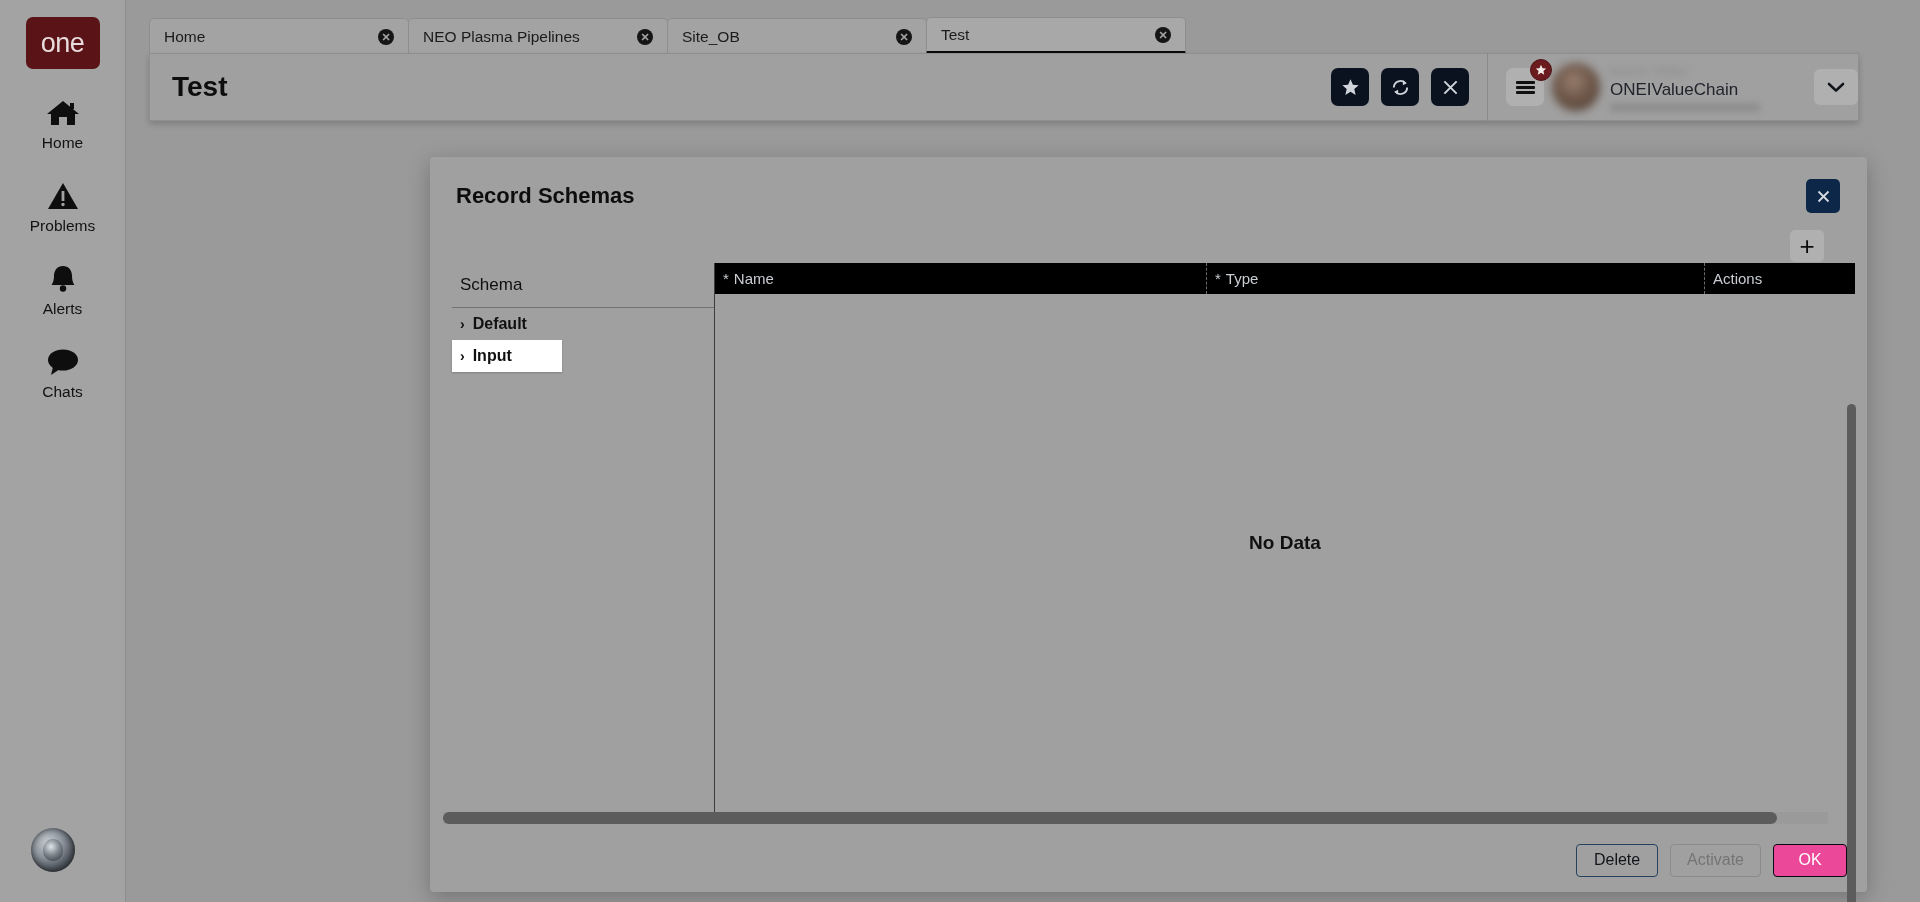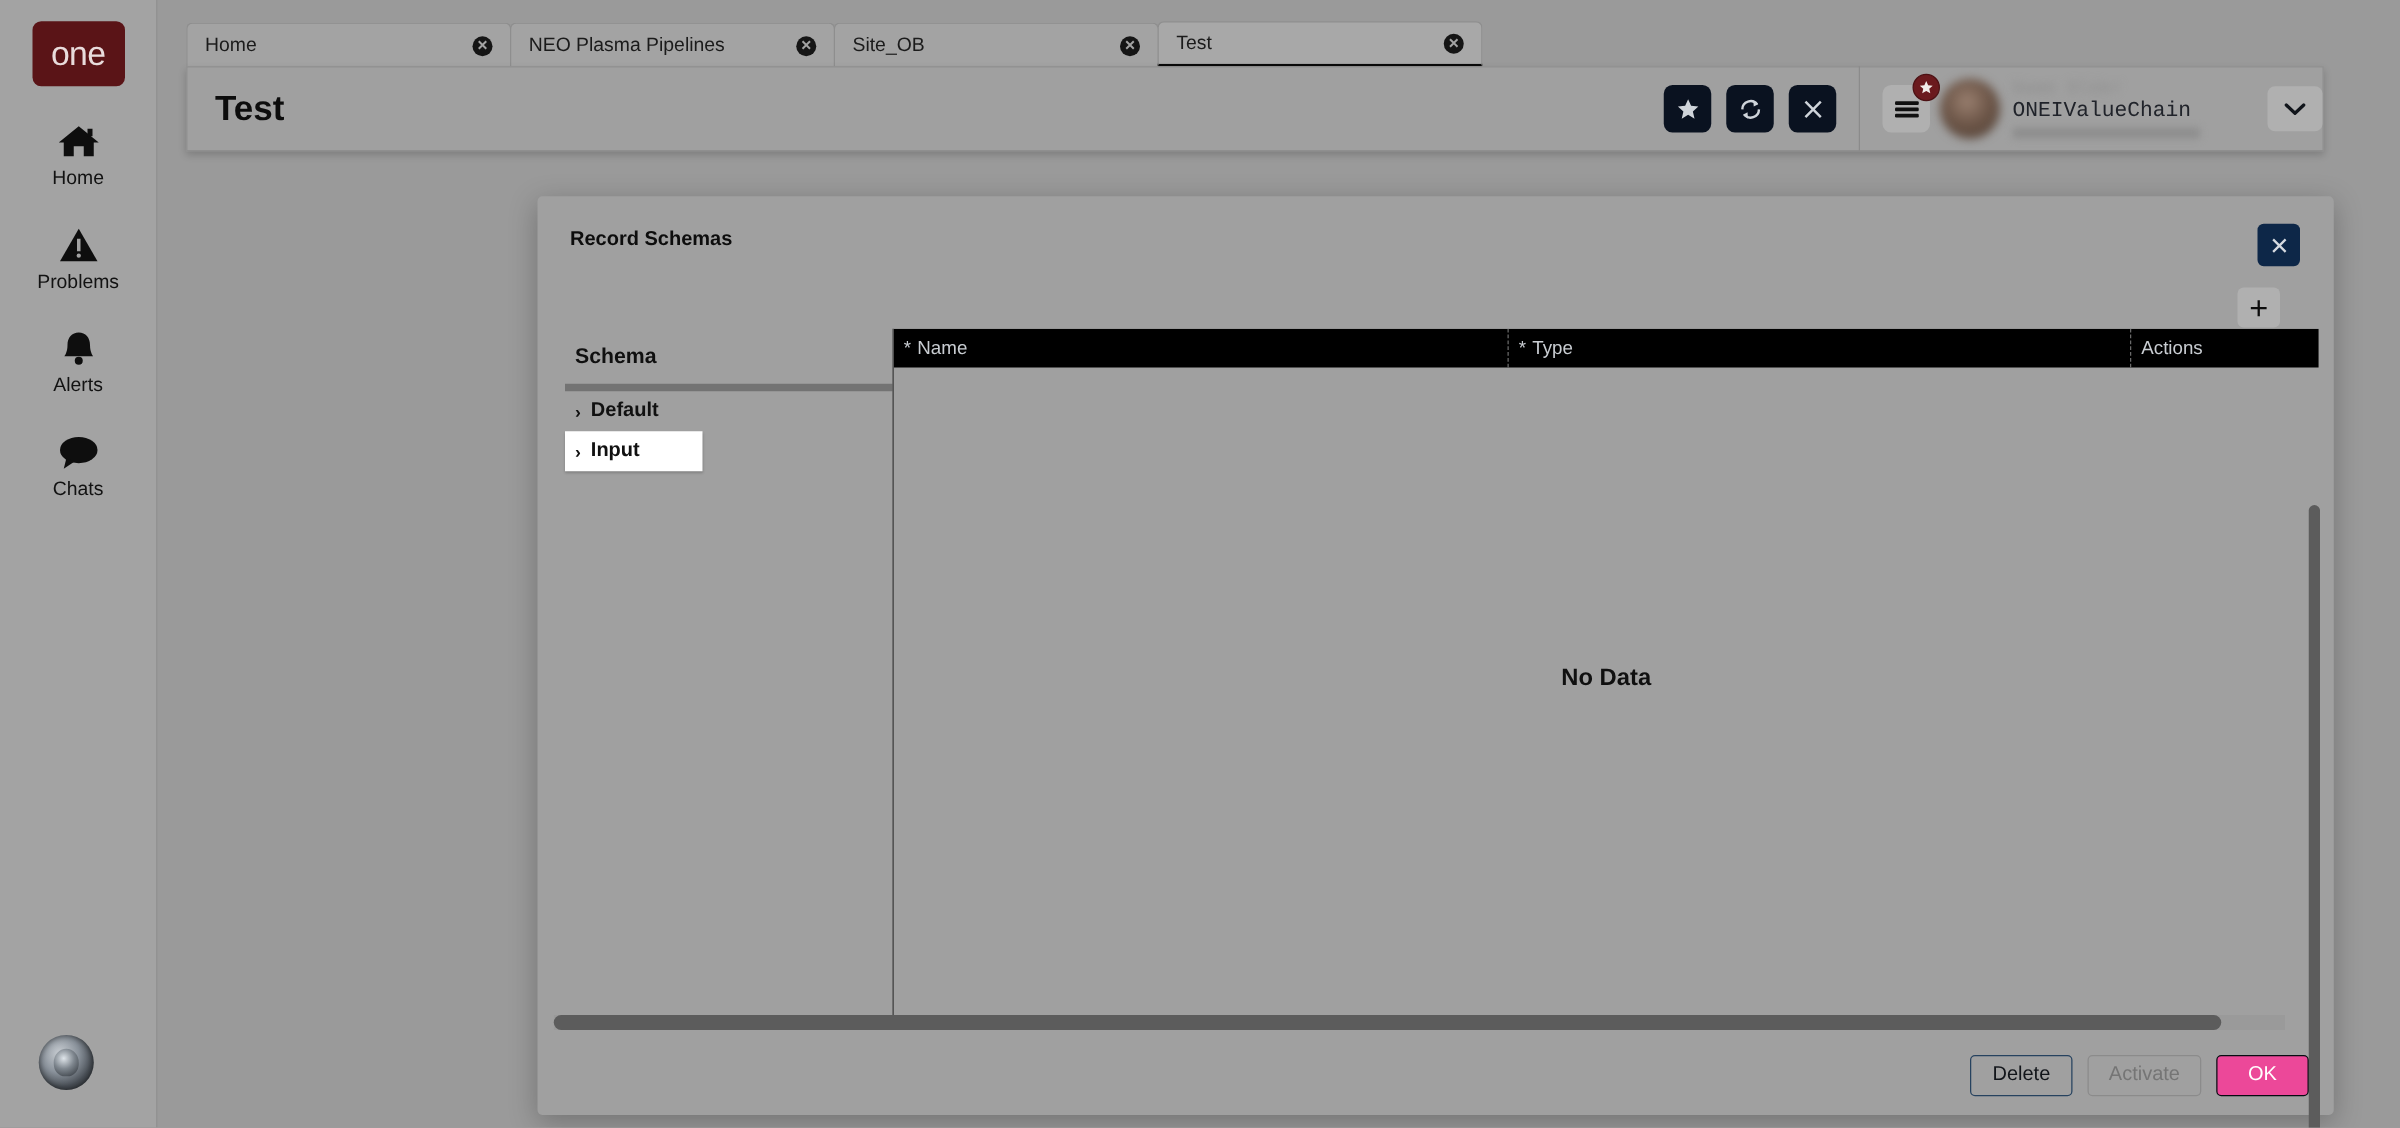--- a/index.html
+++ b/index.html
@@ -140,21 +140,21 @@
     width: 22px; height: 22px; border-radius: 50%;
     background: #6b1a1e; border: 1px solid #4c1114;
     display: flex; align-items: center; justify-content: center;
   }
   .avatar-hdr {
     width: 48px; height: 48px; border-radius: 50%;
     background: radial-gradient(circle at 45% 38%, #9a8070 0%, #6e5749 45%, #4a3a30 100%);
     filter: blur(4px);
     margin-right: 10px;
   }
-  .userinfo { display: flex; flex-direction: column; justify-content: center; min-width: 190px; font-family: Liberation Mono, monospace; }
+  .userinfo { display: flex; flex-direction: column; justify-content: center; min-width: 190px; }
   .user-name-blur {
     font-size: 14px; color: #8d8d8d; filter: blur(3.4px);
     letter-spacing: .4px; height: 17px;
   }
   .user-org { font-size: 17px; color: #20232a; }
   .user-sub-blur {
     margin-top: 3px; width: 150px; height: 9px;
     background: #8e8e8e; filter: blur(3px); border-radius: 2px;
   }
   .caret-btn {
@@ -167,21 +167,21 @@
   .modal {
     position: absolute; left: 304px; top: 157px;
     width: 1437px; height: 735px;
     background: #a0a0a0;
     border-radius: 4px;
     box-shadow: 0 6px 22px rgba(0,0,0,.25);
     display: flex; flex-direction: column;
   }
   .modal-title {
     position: absolute; left: 26px; top: 26px;
-    font-size: 16px; font-weight: 700; color: #0d0d0d;
+    font-size: 22px; font-weight: 700; color: #0d0d0d;
   }
   .modal-close {
     position: absolute; right: 27px; top: 22px;
     width: 34px; height: 34px; border-radius: 5px;
     background: #0d2748;
     display: flex; align-items: center; justify-content: center;
     cursor: pointer;
   }
   .add-btn {
     position: absolute; right: 43px; top: 73px;
@@ -196,23 +196,23 @@
     position: absolute; left: 12px; top: 106px;
     width: 1413px; height: 560px;
     display: flex;
   }
   
   .tree {
     width: 272px; flex: 0 0 272px;
     padding-left: 10px;
   }
   .tree-head {
-    font-size: 17px; font-weight: 700; color: #101010;
+    font-size: 17px; font-weight: 400; color: #101010;
     padding: 12px 6px 12px 8px;
-    border-bottom: 6px solid #737373;
+    border-bottom: 1px solid #737373;
   }
   .tree-node {
     display: flex; align-items: center; gap: 8px;
     padding: 7px 10px 7px 8px;
     font-size: 16px; font-weight: 700; color: #111;
     cursor: pointer;
   }
   .tree-node .chev { font-size: 14px; font-weight: 700; }
   .tree-node.selected {
     background: #ffffff;

